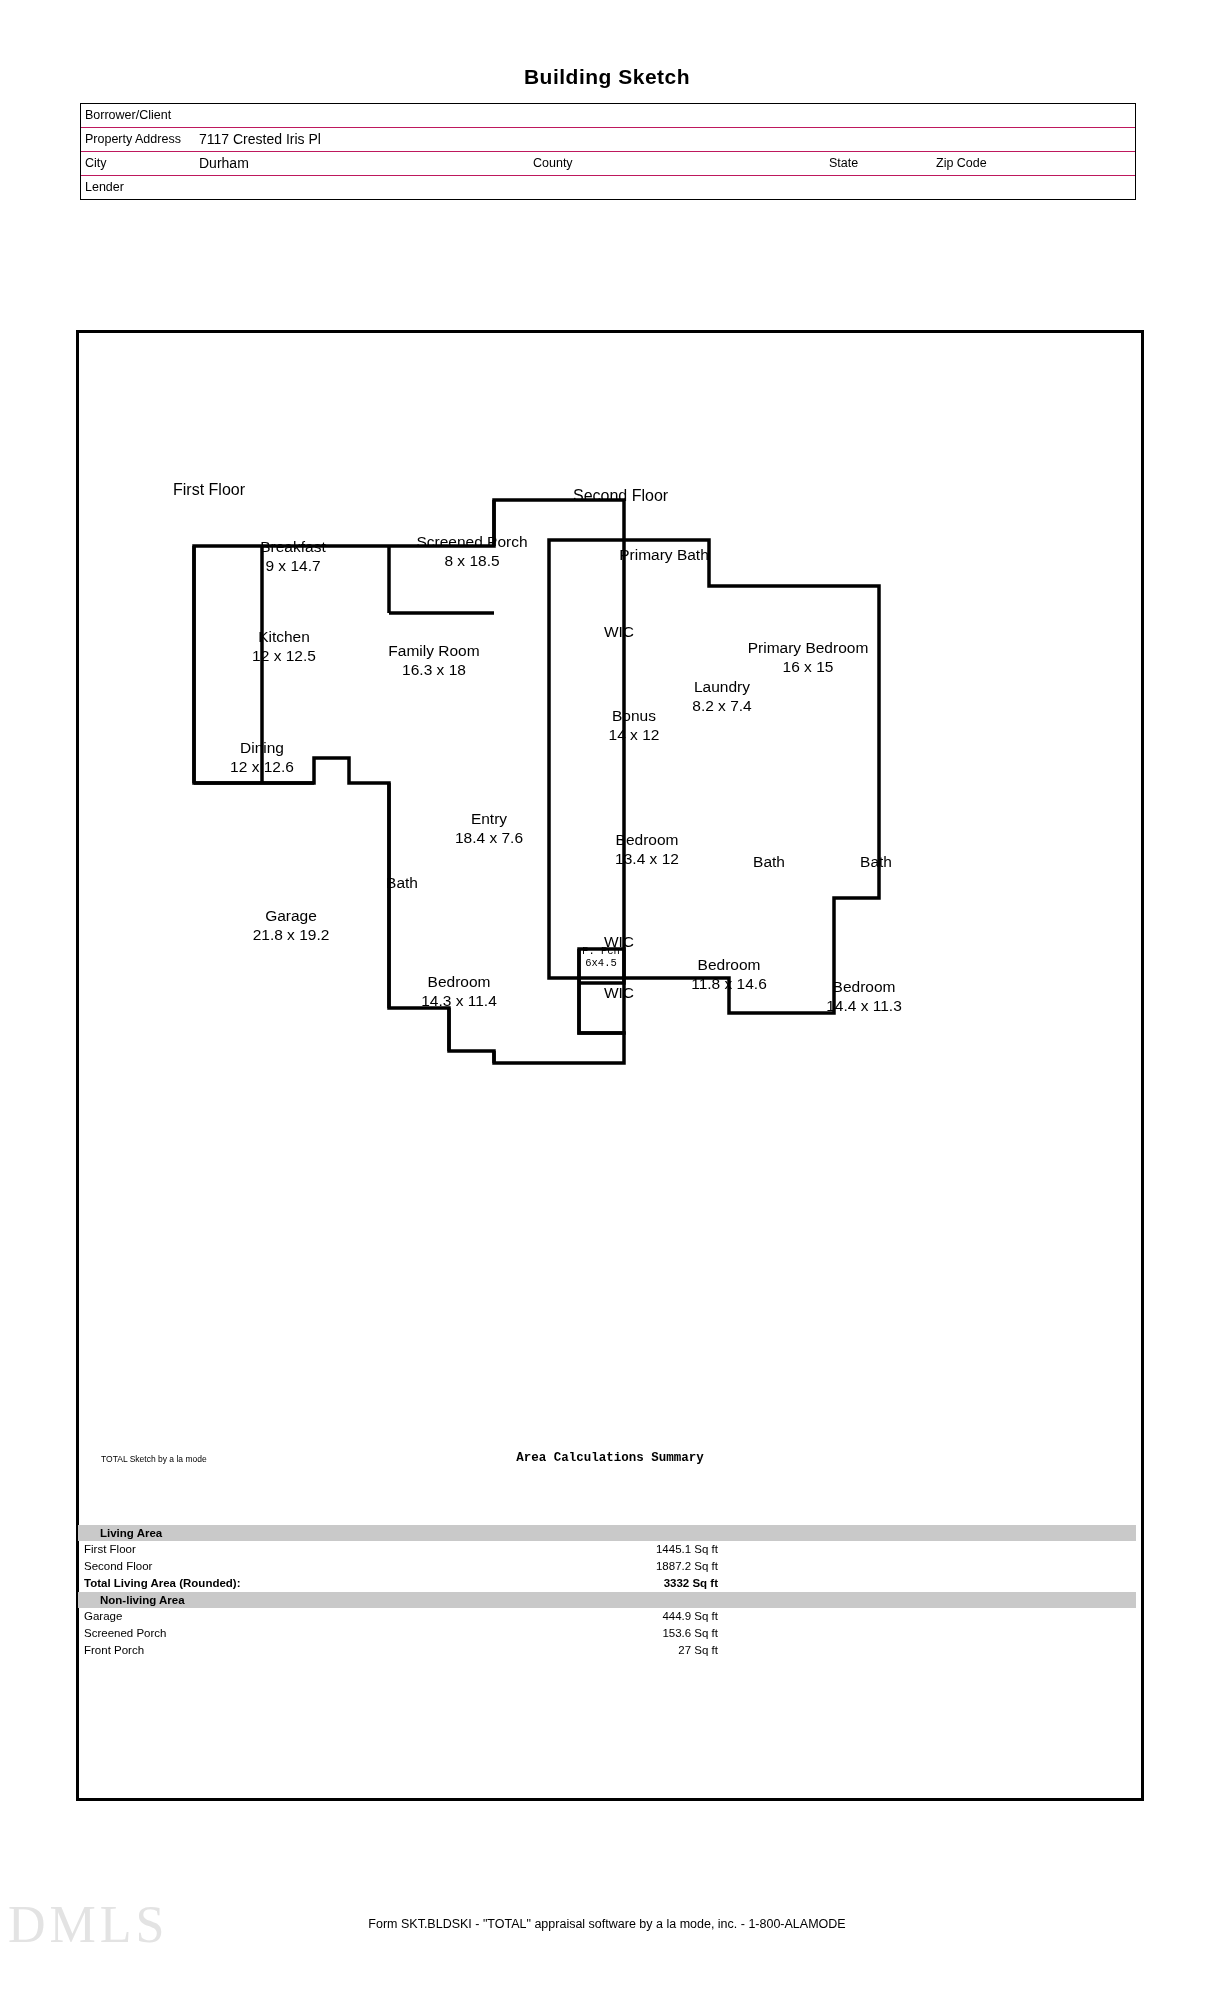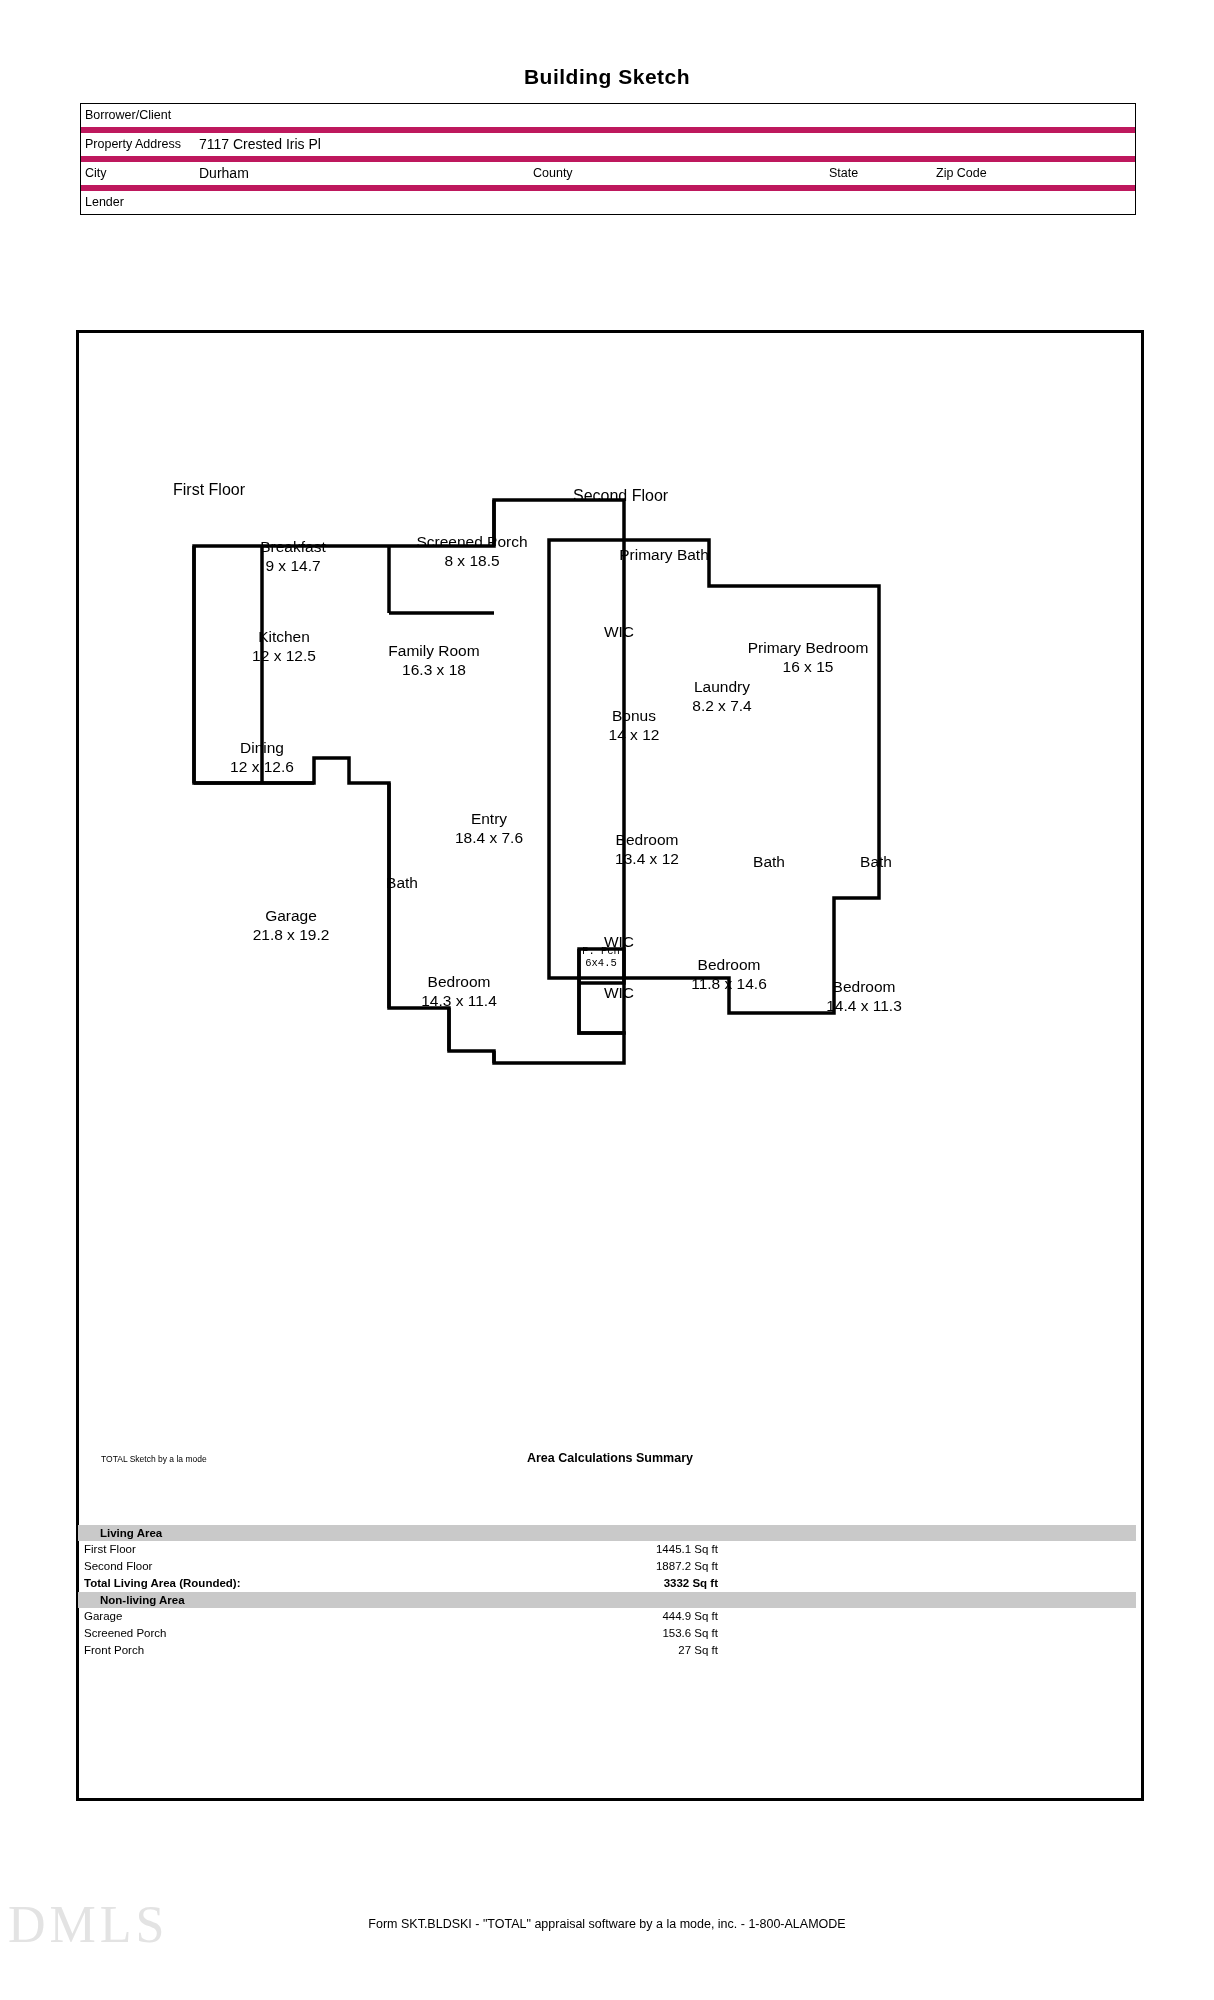--- a/index.html
+++ b/index.html
@@ -17,21 +17,21 @@
   .doc-title{
     position:absolute;top:65px;left:0;width:1214px;
     text-align:center;font-size:21px;font-weight:bold;letter-spacing:.5px;
   }
 
   
   .hdr{
     position:absolute;left:80px;top:103px;width:1054px;
     border:1px solid #000;border-collapse:collapse;
   }
-  .hdr .row{position:relative;height:23px;border-bottom:6px solid #be185d;}
+  .hdr .row{position:relative;height:23px;border-bottom:1px solid #be185d;}
   .hdr .row:last-child{border-bottom:none;}
   .hdr .lbl{
     position:absolute;top:4px;font-size:12.5px;color:#000;
   }
   .hdr .val{
     position:absolute;top:3px;font-size:14px;color:#000;
   }
 
   
   .sketch-frame{
@@ -49,21 +49,21 @@
     line-height:1.22;white-space:nowrap;
   }
   .rm.small{font-size:10.5px;line-height:1.18;}
 
   
   .total-note{
     position:absolute;left:22px;top:1121px;font-size:8.5px;color:#000;
   }
   .area-title{
     position:absolute;left:0;top:1118px;width:1062px;text-align:center;
-    font-size:12.5px;font-weight:bold;
+    font-size:12.5px;font-weight:bold;font-family:Liberation Mono, monospace;
   }
 
   
   .calc{
     position:absolute;left:78px;top:1525px;width:1058px;
     font-size:11.5px;
   }
   .calc .band{
     background:#c9c9c9;font-weight:bold;padding:2px 22px;font-size:11.5px;
   }

